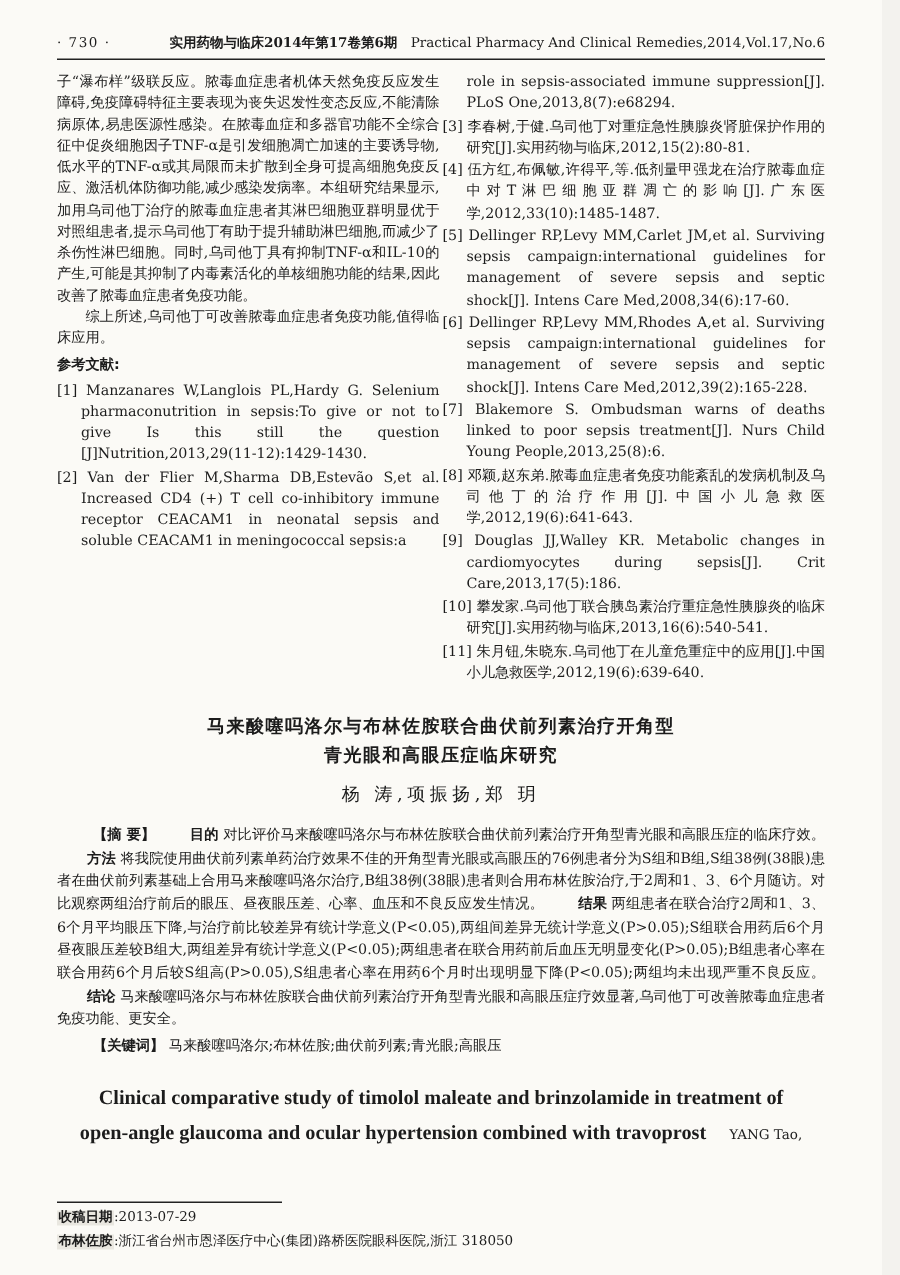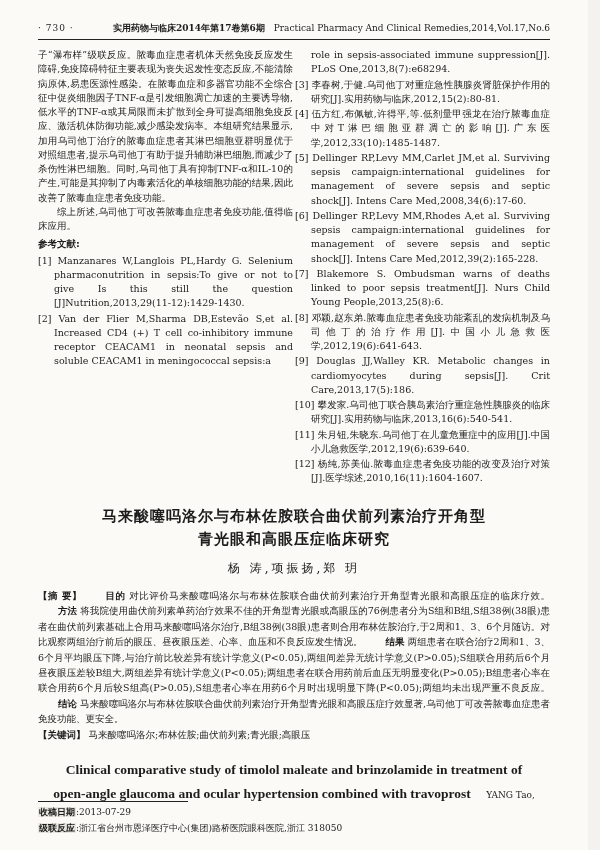--- a/index.html
+++ b/index.html
@@ -18,26 +18,26 @@
   
   .columns { display: flex; gap: 2px; }
   .col { flex: 1; min-width: 0; font-size: 9.5px; line-height: 1.5; text-align: justify; }
   .indent { text-indent: 2em; }
   .ref-heading { font-weight: bold; font-family: "DejaVu Sans", sans-serif; margin: 4px 0 2px; }
   .ref-item { padding-left: 16px; text-indent: -16px; margin-bottom: 1px; }
   .ref-cont { padding-left: 16px; margin-bottom: 1px; }
   
   .article { margin-top: 18px; }
   .article-title {
-    font-family: "DejaVu Sans", sans-serif; font-size: 15px; font-weight: bold;
+    font-family: "DejaVu Sans", sans-serif; font-size: 12px; font-weight: bold;
     text-align: center; line-height: 1.55; letter-spacing: 1px;
   }
   .authors { text-align: center; font-size: 12px; margin-top: 9px; letter-spacing: 3px; }
   .abstract { font-size: 9.5px; line-height: 1.62; text-align: justify; margin-top: 11px; }
-  .b-sans { font-family: "DejaVu Sans", sans-serif; font-weight: bold; }
+  .b-sans { font-family: "DejaVu Sans", sans-serif; font-weight: bold; margin-left: 24px; }
   .seg-label { font-family: "DejaVu Sans", sans-serif; font-weight: bold; margin-left: 20px; }
   .keywords { font-size: 9.5px; margin-top: 3px; text-align: justify; }
   .en-title {
     font-family: "Liberation Serif", serif; font-size: 13.5px; font-weight: bold;
     text-align: center; line-height: 1.75; margin-top: 16px;
   }
   .en-authors { font-size: 9px; font-weight: normal; margin-left: 12px; font-family: "DejaVu Serif", serif; }
   
   .page-footer { position: absolute; left: 38px; right: 38px; bottom: 14px; font-size: 9px; line-height: 1.7; }
   .footer-rule { width: 150px; border-top: 1px solid #222; margin-bottom: 3px; }
@@ -73,21 +73,20 @@
       <div>
           <p class="ref-item"><span>[3]</span><span> 李春树,于健.乌司他丁对重症急性胰腺炎肾脏保护作用的研究[J].实用药物与临床,2012,15(2):80-81.</span></p>
           <p class="ref-item"><span>[4]</span><span> 伍方红,布佩敏,许得平,等.低剂量甲强龙在治疗脓毒血症中对T淋巴细胞亚群凋亡的影响[J].广东医学,2012,33(10):1485-1487.</span></p>
           <p class="ref-item"><span>[5]</span><span> Dellinger RP,Levy MM,Carlet JM,et al. Surviving sepsis campaign:international guidelines for management of severe sepsis and septic shock[J]. Intens Care Med,2008,34(6):17-60.</span></p>
           <p class="ref-item"><span>[6]</span><span> Dellinger RP,Levy MM,Rhodes A,et al. Surviving sepsis campaign:international guidelines for management of severe sepsis and septic shock[J]. Intens Care Med,2012,39(2):165-228.</span></p>
           <p class="ref-item"><span>[7]</span><span> Blakemore S. Ombudsman warns of deaths linked to poor sepsis treatment[J]. Nurs Child Young People,2013,25(8):6.</span></p>
           <p class="ref-item"><span>[8]</span><span> 邓颖,赵东弟.脓毒血症患者免疫功能紊乱的发病机制及乌司他丁的治疗作用[J].中国小儿急救医学,2012,19(6):641-643.</span></p>
           <p class="ref-item"><span>[9]</span><span> Douglas JJ,Walley KR. Metabolic changes in cardiomyocytes during sepsis[J]. Crit Care,2013,17(5):186.</span></p>
           <p class="ref-item"><span>[10]</span><span> 攀发家.乌司他丁联合胰岛素治疗重症急性胰腺炎的临床研究[J].实用药物与临床,2013,16(6):540-541.</span></p>
           <p class="ref-item"><span>[11]</span><span> 朱月钮,朱晓东.乌司他丁在儿童危重症中的应用[J].中国小儿急救医学,2012,19(6):639-640.</span></p>
-          <p class="ref-item"><span>[12]</span><span> 杨纯,苏美仙.脓毒血症患者免疫功能的改变及治疗对策[J].医学综述,2010,16(11):1604-1607.</span></p>
         </div>
     </div>
   </section>
 
   <section class="article">
     <h1 class="article-title">
       <span>马来酸噻吗洛尔与布林佐胺联合曲伏前列素治疗开角型</span><br>
       <span>青光眼和高眼压症临床研究</span>
     </h1>
     <p class="authors">杨  涛,项振扬,郑  玥</p>
@@ -111,17 +110,17 @@
       <span class="en-authors">YANG Tao,</span>
     </h2>
   </section>
 
   <footer class="page-footer">
     <div class="footer-rule"></div>
     <p class="fn-line">
       <span class="fn-label">收稿日期</span><span>:2013-07-29</span>
     </p>
     <p class="fn-line">
-      <span class="fn-label">级联反应</span><span>:浙江省台州市恩泽医疗中心(集团)路桥医院眼科医院,浙江 318050</span>
+      <span class="fn-label">布林佐胺</span><span>:浙江省台州市恩泽医疗中心(集团)路桥医院眼科医院,浙江 318050</span>
     </p>
   </footer>
 
 </div>
 
 </body></html>

